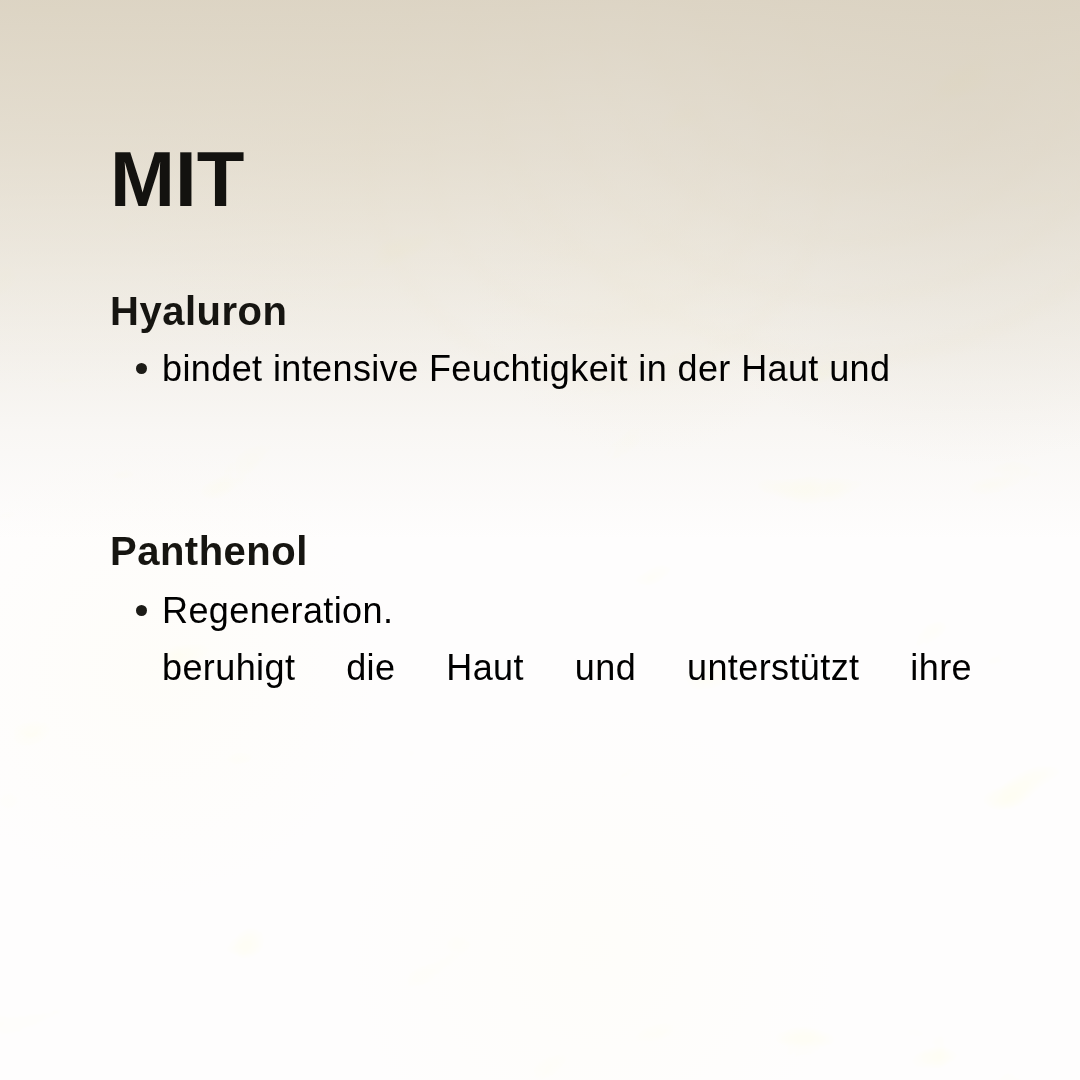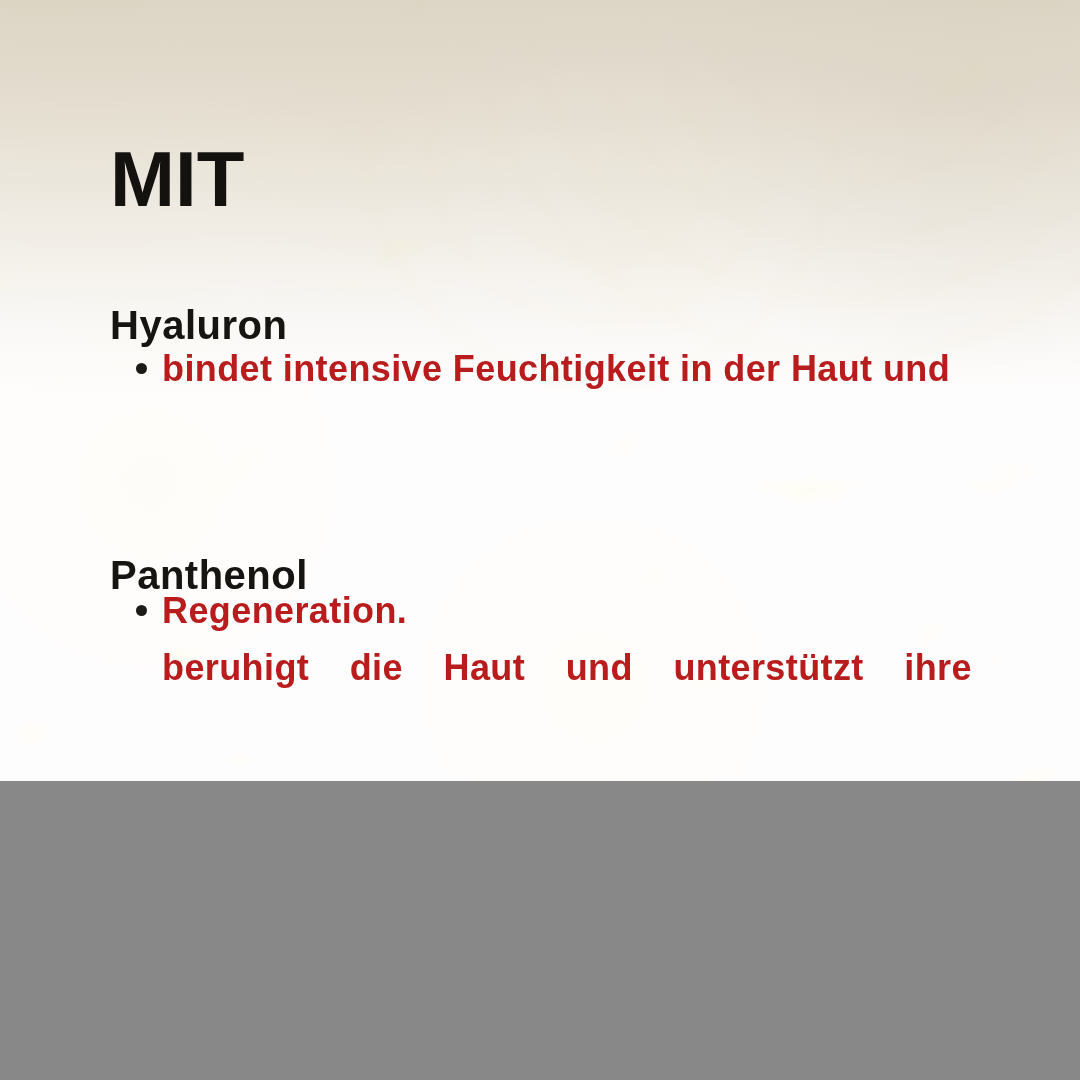--- a/index.html
+++ b/index.html
@@ -1,20 +1,20 @@
 <!DOCTYPE html>
 <html><head>
 <meta charset="utf-8">
 <style>
   html, body { margin: 0; padding: 0; background: #888; }
 
   .canvas {
     position: relative;
     width: 1080px;
-    height: 781px;
+    height: 1080px;
     overflow: hidden;
     background: #d6cdb7;
     font-family: "Liberation Sans", sans-serif;
   }
 
   .bg-svg {
     position: absolute;
     inset: 0;
     width: 1080px;
     height: 1080px;
@@ -68,22 +68,22 @@
     position: absolute;
     left: 110px;
     margin: 0;
     font-family: "Liberation Sans", sans-serif;
     font-size: 40px;
     font-weight: 700;
     letter-spacing: 0.5px;
     line-height: 1;
     color: #161511;
   }
-  #heading-hyaluron  { top: 305px; }
-  #heading-panthenol { top: 555px; text-align: right; }
+  #heading-hyaluron  { top: 291px; }
+  #heading-panthenol { top: 531px; text-align: right; }
 
   .bullet-row {
     position: absolute;
     left: 136px;
     display: flex;
     align-items: flex-start;
   }
   #bullet-hyaluron  { top: 340px; }
   #bullet-panthenol { top: 582px; }
 
@@ -93,23 +93,23 @@
     margin-top: 23px;
     margin-right: 15px;
     border-radius: 50%;
     background: #1c1b17;
     flex: 0 0 auto;
   }
 
   .bullet-lines {
     font-family: "Liberation Sans", sans-serif;
     font-size: 36px;
-    font-weight: 700;
+    font-weight: 400;
     letter-spacing: 0.4px;
-    color: #b91c1c;
+    color: #000000;
   }
   .bullet-line {
     line-height: 57px;
     white-space: nowrap;
   }
   .bullet-line.spread {
     display: flex;
     justify-content: space-between;
     width: 810px;
     white-space: normal;

